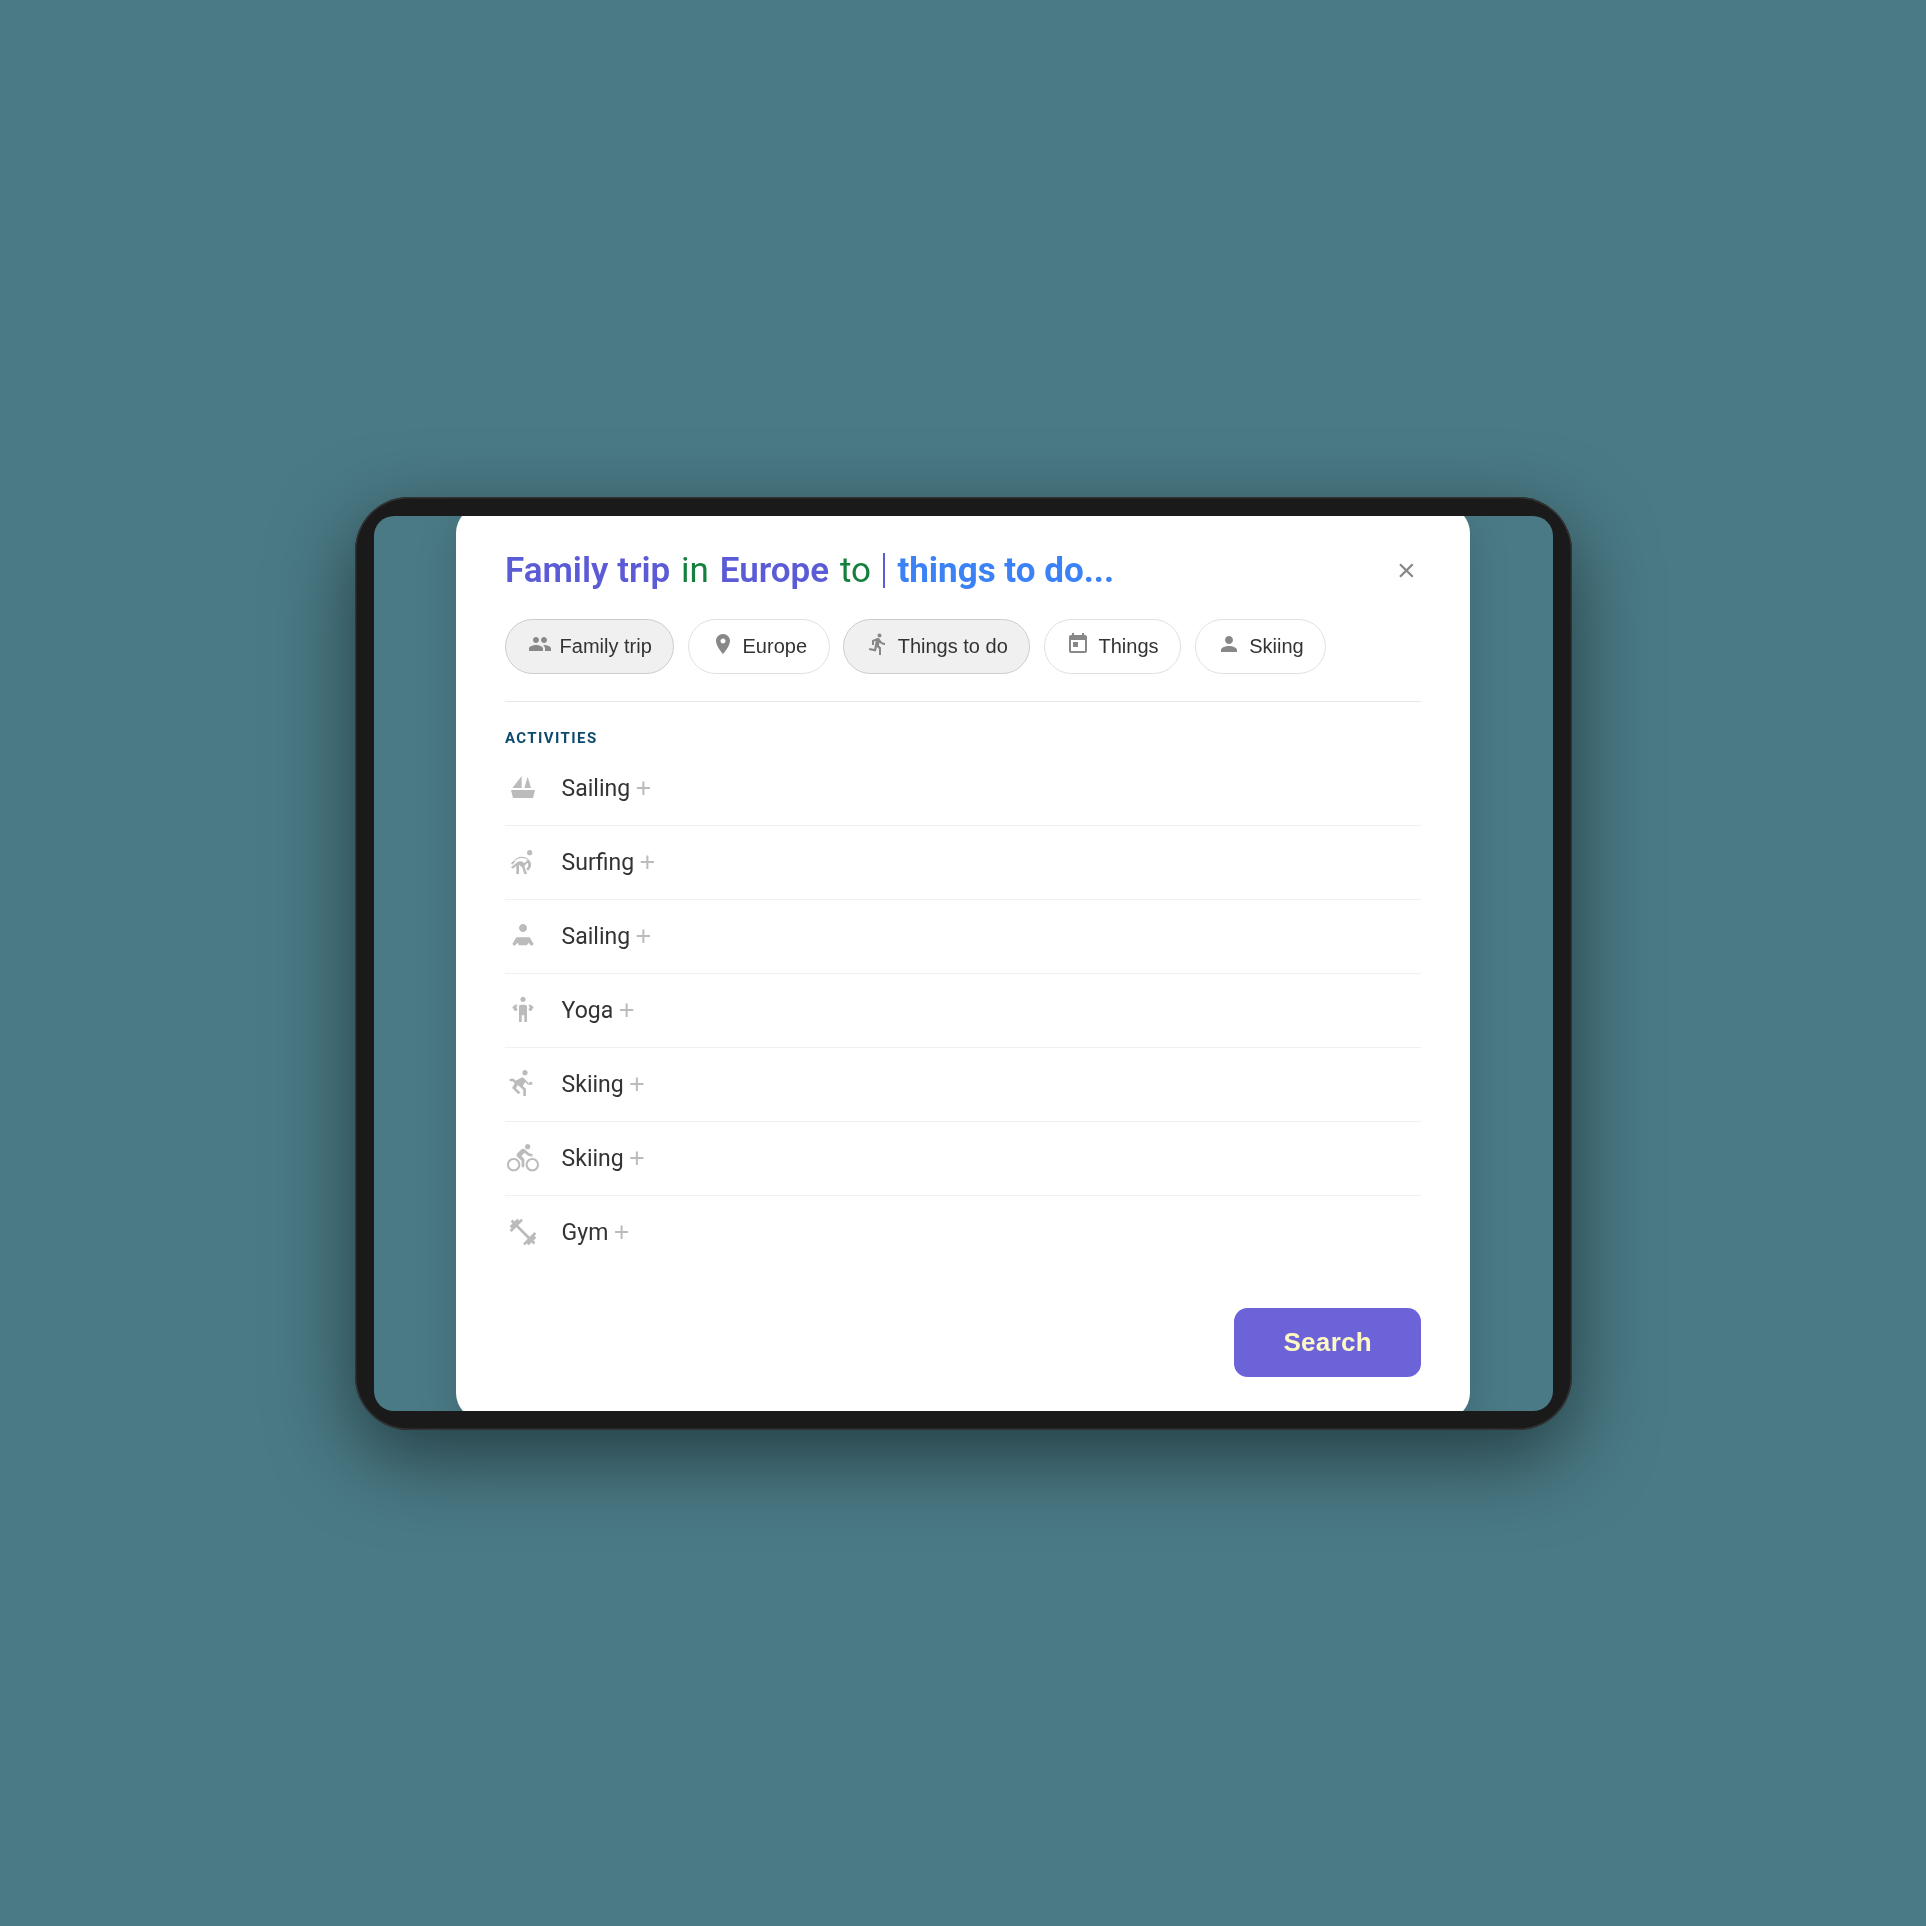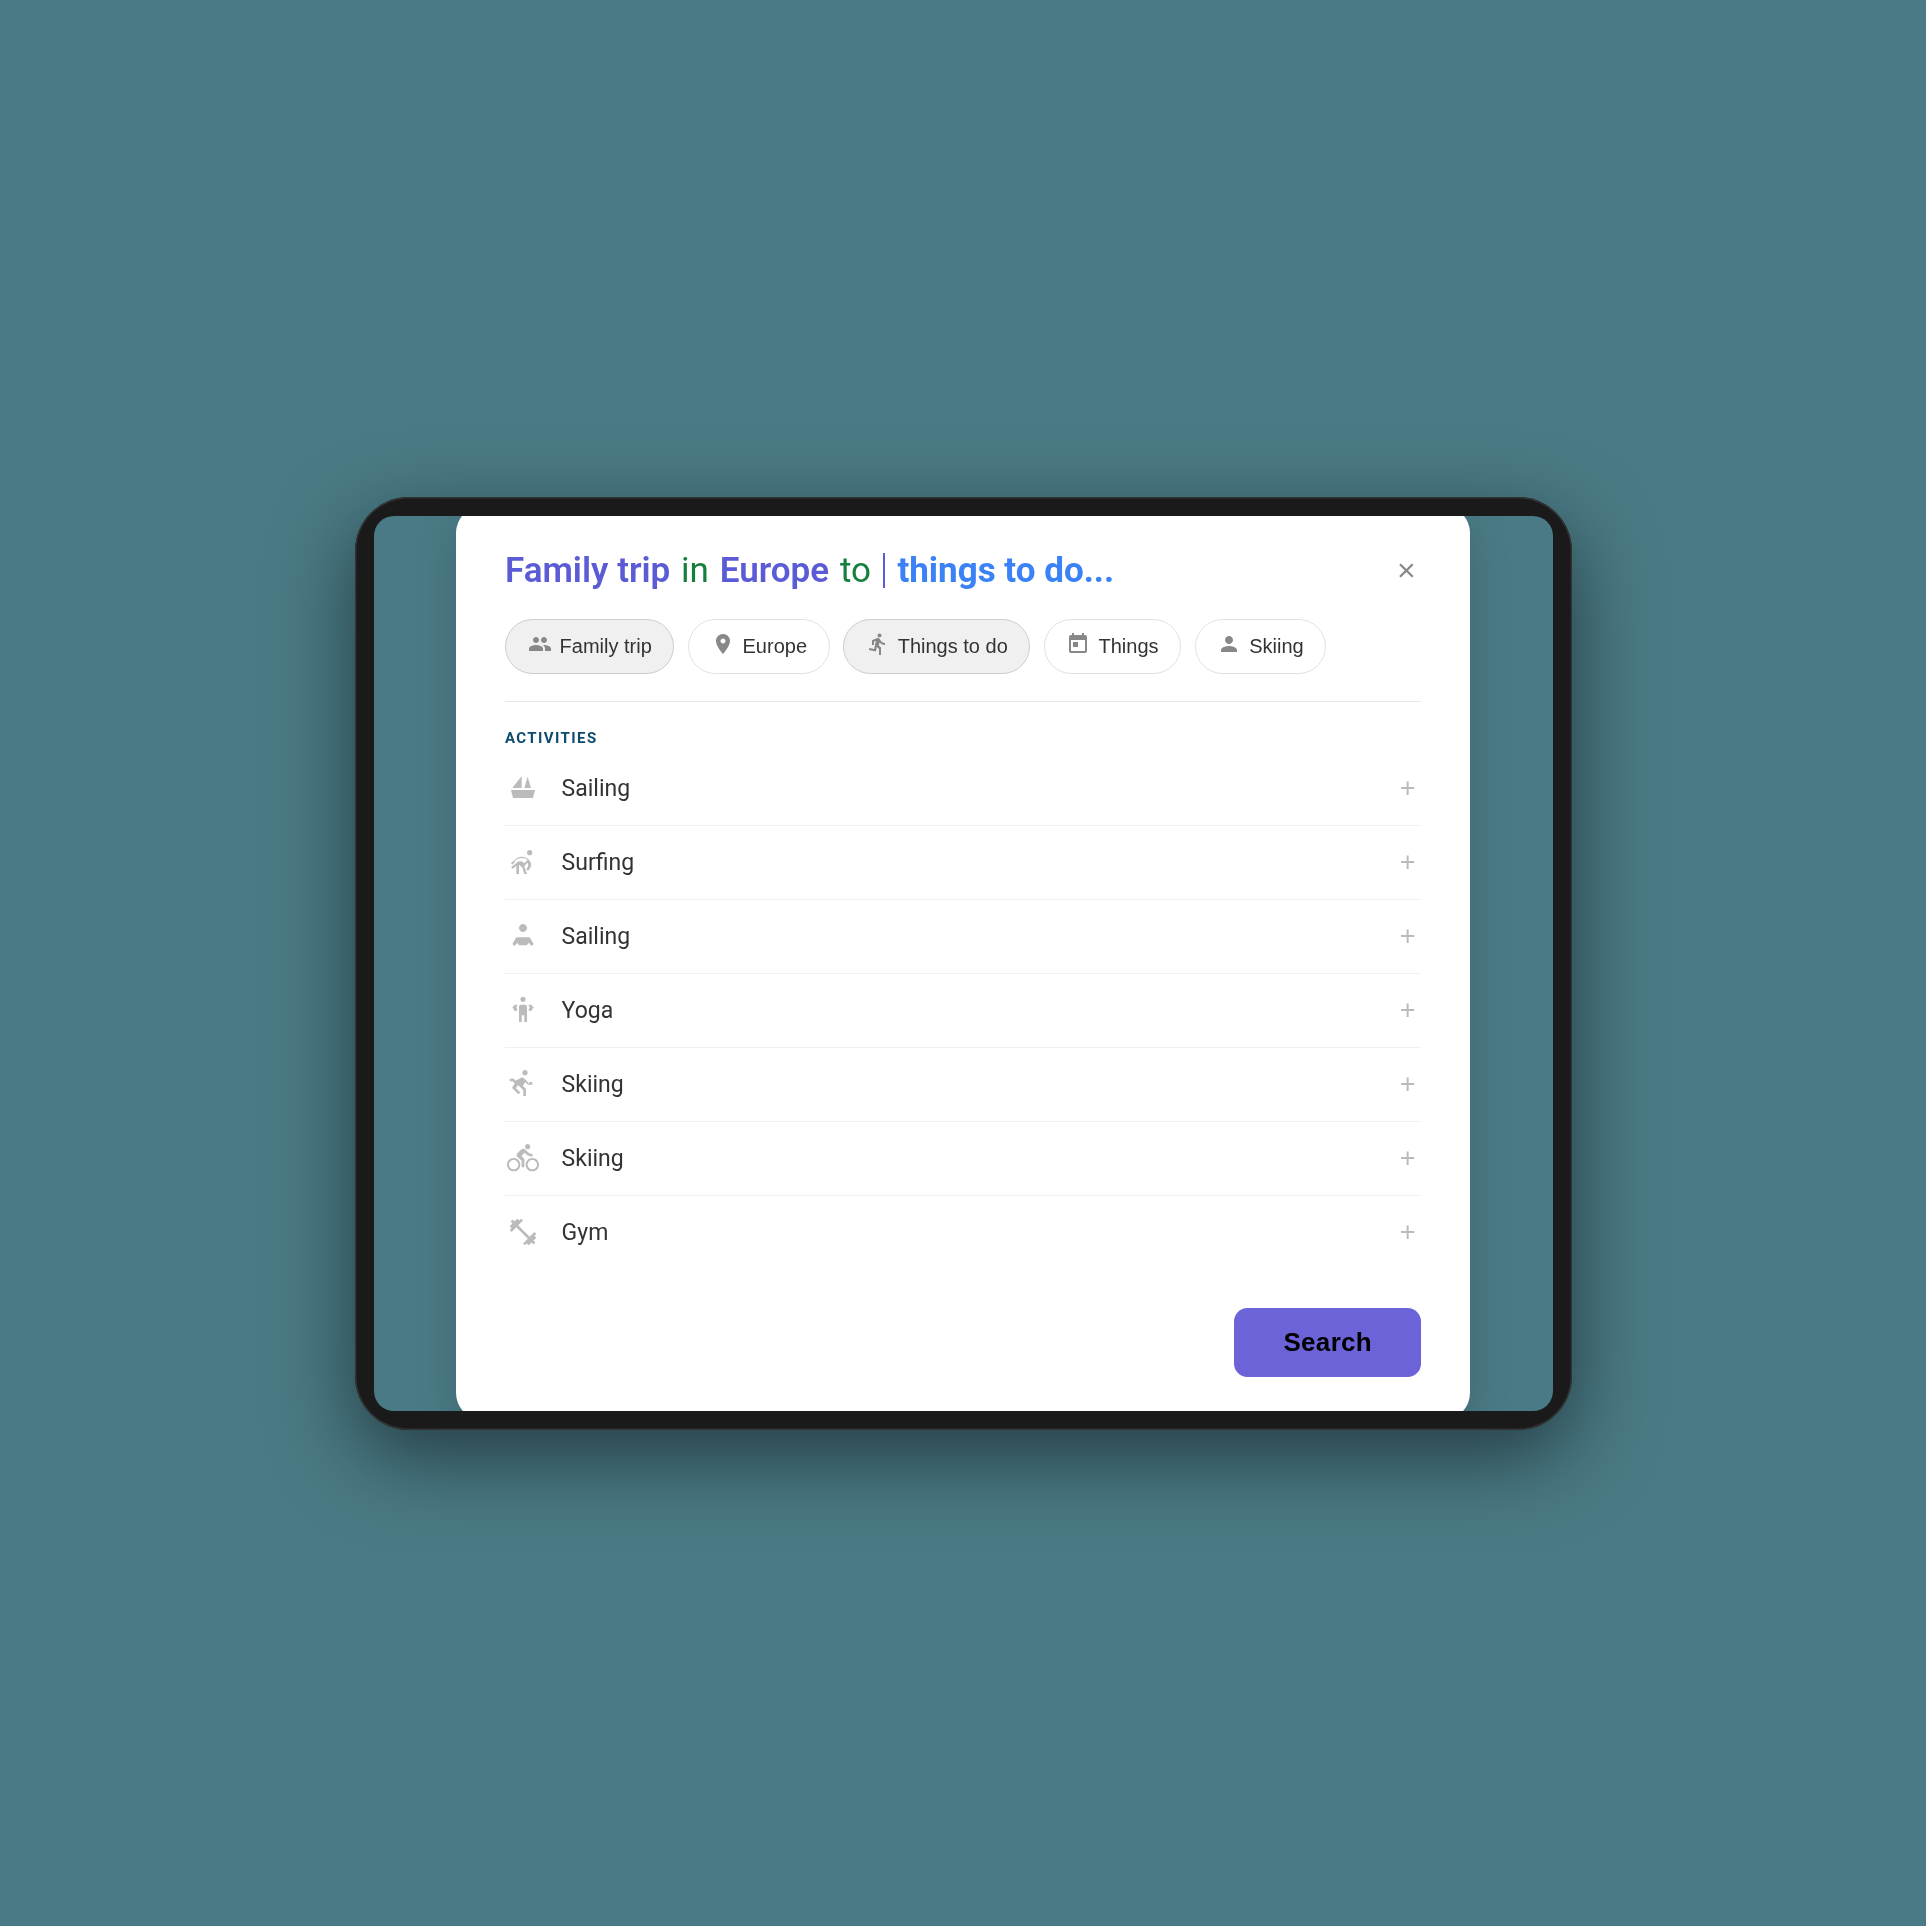--- a/index.html
+++ b/index.html
@@ -147,21 +147,21 @@
       margin-bottom: 5.4px;
     }
 
     .activities-list {
       list-style: none;
     }
 
     .activity-item {
       display: flex;
       align-items: center;
-      justify-content: space-between;
+      justify-content: flex-start;
       padding: 19px 0;
       border-bottom: 0.7px solid #f0f0f0;
       cursor: pointer;
     }
 
     .activity-item:last-child {
       border-bottom: none;
     }
 
     .activity-left {
@@ -198,21 +198,21 @@
 
     
     .modal-footer {
       display: flex;
       justify-content: flex-end;
       margin-top: 27px;
     }
 
     .search-btn {
       background: #6c63d9;
-      color: #000000;
+      color: #fef9c3;
       border: none;
       border-radius: 13.5px;
       padding: 19px 49px;
       font-size: 26px;
       font-weight: 600;
       cursor: pointer;
       letter-spacing: 0.3px;
       margin-top: 12px;
     }
 

